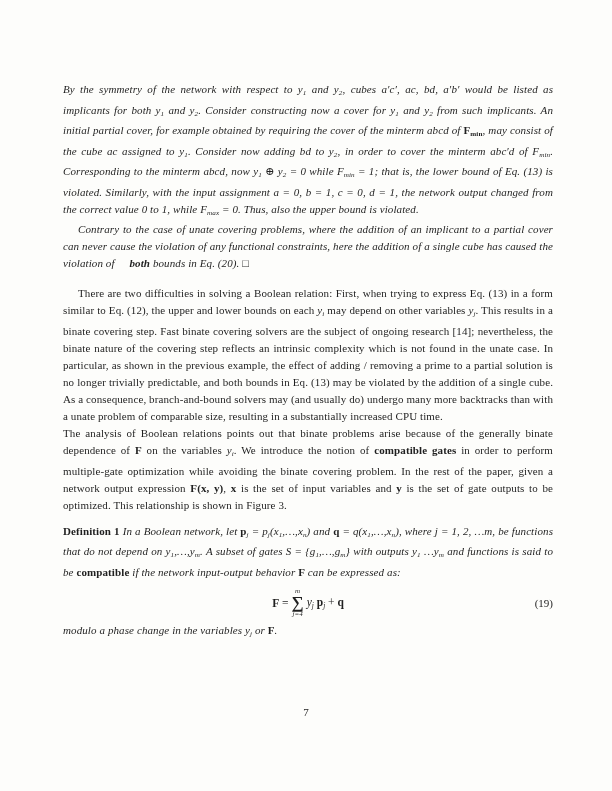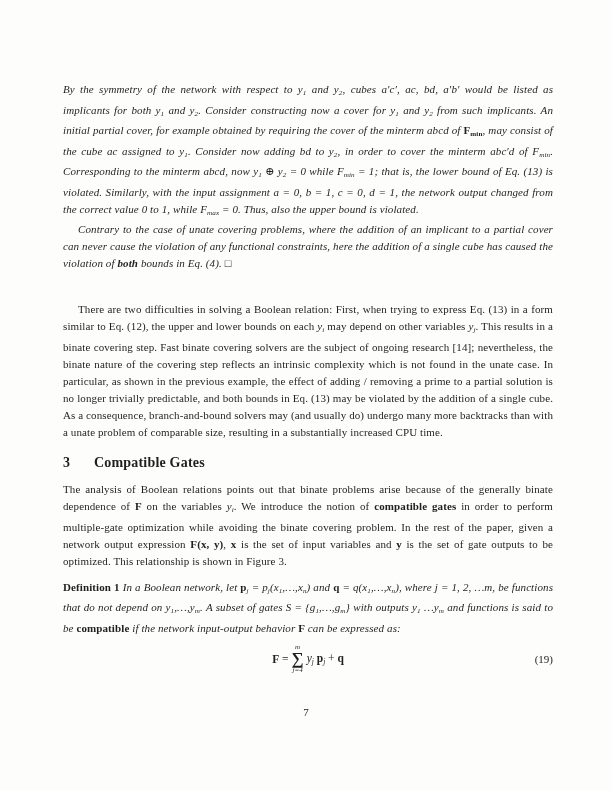--- a/index.html
+++ b/index.html
@@ -18,21 +18,21 @@
   }
   .para {
     margin:0;
     font-size:11px;
     line-height:17px;
     text-align:justify;
     letter-spacing:.1px;
   }
   .italic { font-style:italic; }
   .indent { text-indent:15px; }
-  .gap-before { margin-top:29px; }
+  .gap-before { margin-top:13px; }
   .mt-def { margin-top:9px; }
   .section-heading {
     margin:14px 0 10px 0;
     font-size:14px;
     font-weight:bold;
     letter-spacing:.2px;
   }
   .sec-num { margin-right:20px; }
   .sub { font-size:.65em; vertical-align:-.22em; }
   .equation {
@@ -58,43 +58,40 @@
   }
 </style>
 </head>
 <body>
 
 <div class="page">
   <div class="textblock">
 
     <p class="para italic"><span>By the symmetry of the network with respect to y</span><span class="sub">1</span><span> and y</span><span class="sub">2</span><span>, cubes a′c′, ac, bd, a′b′ would be listed as implicants for both y</span><span class="sub">1</span><span> and y</span><span class="sub">2</span><span>. Consider constructing now a cover for y</span><span class="sub">1</span><span> and y</span><span class="sub">2</span><span> from such implicants. An initial partial cover, for example obtained by requiring the cover of the minterm abcd of </span><span style="font-weight: bold; font-style: normal;">F</span><span class="sub" style="font-weight: bold; font-style: normal;">min</span><span>, may consist of the cube ac assigned to y</span><span class="sub">1</span><span>. Consider now adding bd to y</span><span class="sub">2</span><span>, in order to cover the minterm abc′d of F</span><span class="sub">min</span><span>. Corresponding to the minterm abcd, now y</span><span class="sub">1</span><span> ⊕ y</span><span class="sub">2</span><span> = 0 while F</span><span class="sub">min</span><span> = 1; that is, the lower bound of Eq. (13) is violated. Similarly, with the input assignment a = 0, b = 1, c = 0, d = 1, the network output changed from the correct value 0 to 1, while F</span><span class="sub">max</span><span> = 0. Thus, also the upper bound is violated.</span></p>
 
-    <p class="para italic indent"><span>Contrary to the case of unate covering problems, where the addition of an implicant to a partial cover can never cause the violation of any functional constraints, here the addition of a single cube has caused the violation of </span><span style="font-weight: bold;">both</span><span> bounds in Eq. (4). </span><span style="font-style: normal;">□</span></p>
+    <p class="para italic indent"><span>Contrary to the case of unate covering problems, where the addition of an implicant to a partial cover can never cause the violation of any functional constraints, here the addition of a single cube has caused the violation of </span><span style="font-weight: bold; margin-left: 12px;">both</span><span> bounds in Eq. (20). </span><span style="font-style: normal;">□</span></p>
 
     <p class="para indent gap-before"><span>There are two difficulties in solving a Boolean relation: First, when trying to express Eq. (13) in a form similar to Eq. (12), the upper and lower bounds on each </span><span style="font-style: italic;">y</span><span class="sub" style="font-style: italic;">i</span><span> may depend on other variables </span><span style="font-style: italic;">y</span><span class="sub" style="font-style: italic;">j</span><span>. This results in a binate covering step. Fast binate covering solvers are the subject of ongoing research [14]; nevertheless, the binate nature of the covering step reflects an intrinsic complexity which is not found in the unate case. In particular, as shown in the previous example, the effect of adding / removing a prime to a partial solution is no longer trivially predictable, and both bounds in Eq. (13) may be violated by the addition of a single cube. As a consequence, branch-and-bound solvers may (and usually do) undergo many more backtracks than with a unate problem of comparable size, resulting in a substantially increased CPU time.</span></p>
 
-    <h2 class="section-heading">
-      <span class="sec-num">3</span>
-      <span class="sec-title">Compatible Gates</span>
-    </h2>
 
     <p class="para"><span>The analysis of Boolean relations points out that binate problems arise because of the generally binate dependence of </span><span style="font-weight: bold;">F</span><span> on the variables </span><span style="font-style: italic;">y</span><span class="sub" style="font-style: italic;">i</span><span>. We introduce the notion of </span><span style="font-weight: bold;">compatible gates</span><span> in order to perform multiple-gate optimization while avoiding the binate covering problem. In the rest of the paper, given a network output expression </span><span style="font-weight: bold;">F(x, y)</span><span>, </span><span style="font-weight: bold;">x</span><span> is the set of input variables and </span><span style="font-weight: bold;">y</span><span> is the set of gate outputs to be optimized. This relationship is shown in Figure 3.</span></p>
 
     <p class="para mt-def"><span style="font-weight: bold;">Definition 1 </span><span style="font-style: italic;">In a Boolean network, let </span><span style="font-weight: bold;">p</span><span class="sub" style="font-style: italic;">j</span><span style="font-style: italic;"> = p</span><span class="sub" style="font-style: italic;">j</span><span style="font-style: italic;">(x</span><span class="sub" style="font-style: italic;">1</span><span style="font-style: italic;">,…,x</span><span class="sub" style="font-style: italic;">n</span><span style="font-style: italic;">) and </span><span style="font-weight: bold;">q</span><span style="font-style: italic;"> = q(x</span><span class="sub" style="font-style: italic;">1</span><span style="font-style: italic;">,…,x</span><span class="sub" style="font-style: italic;">n</span><span style="font-style: italic;">), where j = 1, 2, …m, be functions that do not depend on y</span><span class="sub" style="font-style: italic;">1</span><span style="font-style: italic;">,…,y</span><span class="sub" style="font-style: italic;">m</span><span style="font-style: italic;">. A subset of gates S = {g</span><span class="sub" style="font-style: italic;">1</span><span style="font-style: italic;">,…,g</span><span class="sub" style="font-style: italic;">m</span><span style="font-style: italic;">} with outputs y</span><span class="sub" style="font-style: italic;">1</span><span style="font-style: italic;"> …y</span><span class="sub" style="font-style: italic;">m</span><span style="font-style: italic;"> and functions is said to be </span><span style="font-weight: bold;">compatible</span><span style="font-style: italic;"> if the network input-output behavior </span><span style="font-weight: bold;">F</span><span style="font-style: italic;"> can be expressed as:</span></p>
 
     <div class="equation">
       <span class="eq-content">
         <span><span style="font-weight: bold;">F</span><span> = </span></span>
         <span class="sigma-stack">
           <span class="lim">m</span>
           <span class="sigma-glyph">∑</span>
           <span class="lim">j=4</span>
         </span>
         <span><span style="font-style: italic;">y</span><span class="sub" style="font-style: italic;">j</span><span> </span><span style="font-weight: bold;">p</span><span class="sub" style="font-style: italic;">j</span><span> + </span><span style="font-weight: bold;">q</span></span>
       </span>
       <span class="eq-num">(19)</span>
     </div>
 
+    <p class="para italic"><span>modulo a phase change in the variables y</span><span class="sub">j</span><span> or </span><span style="font-weight: bold; font-style: normal;">F</span><span>.</span></p>
 
   </div>
 
   <div class="page-number">7</div>
 </div>
 
 </body></html>

